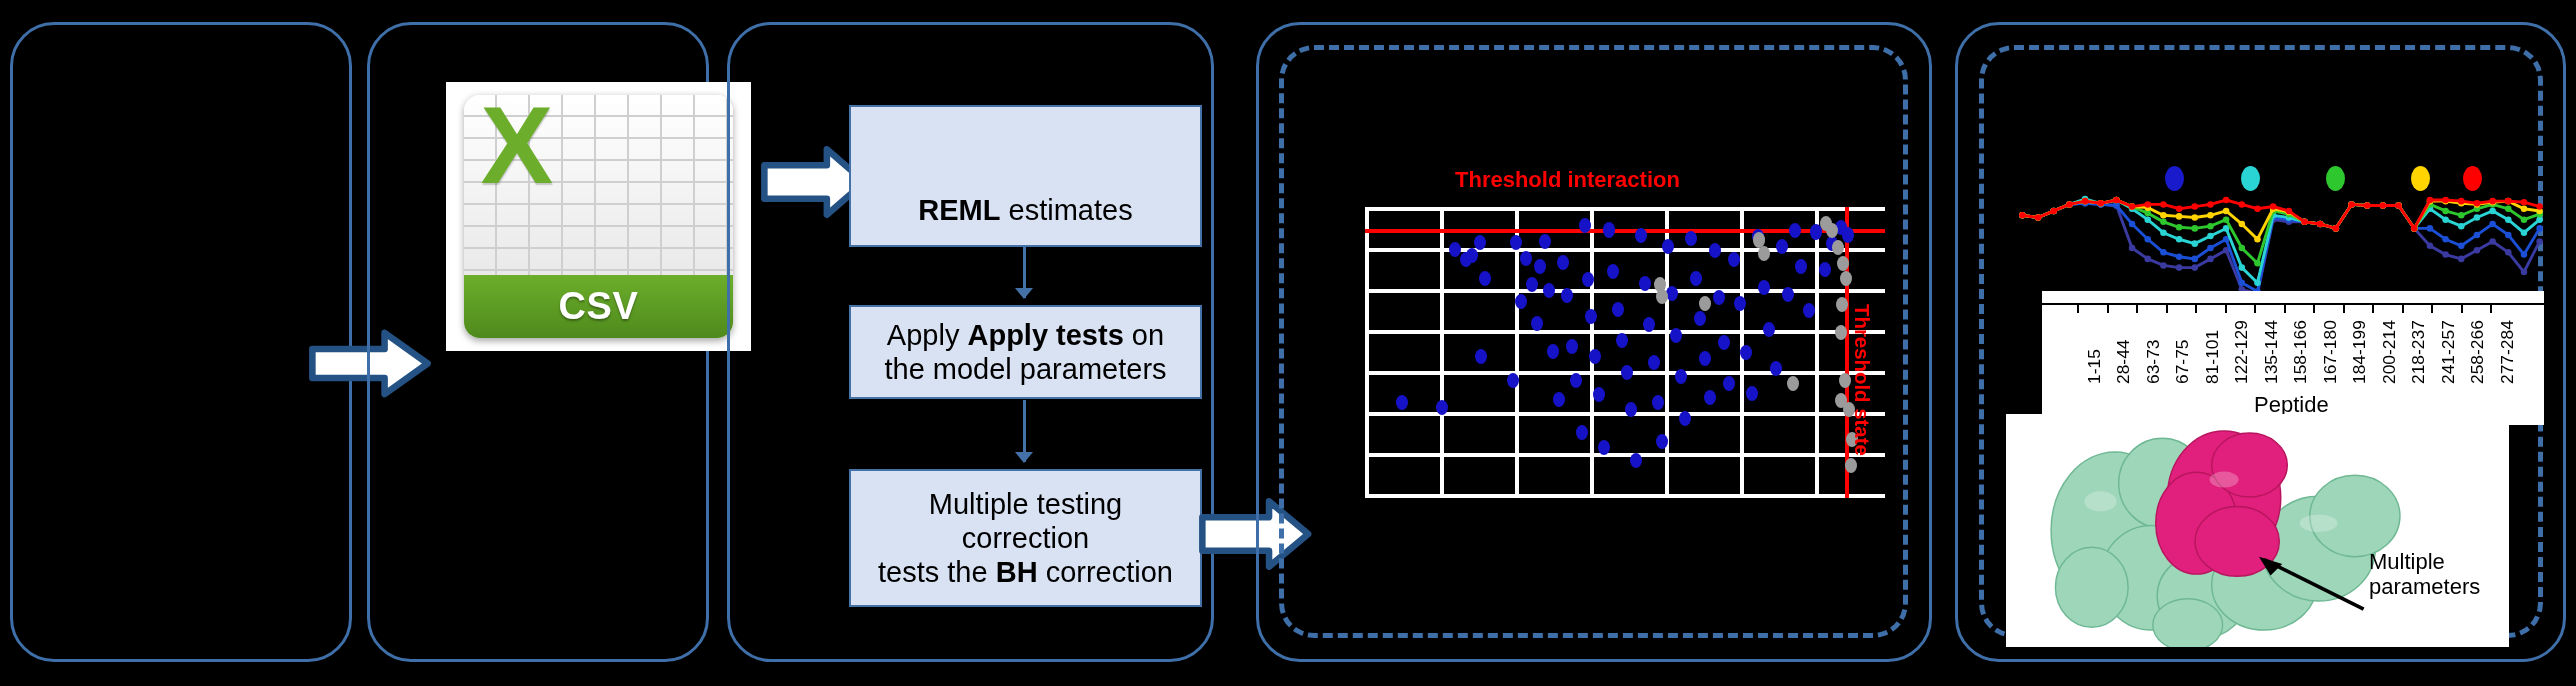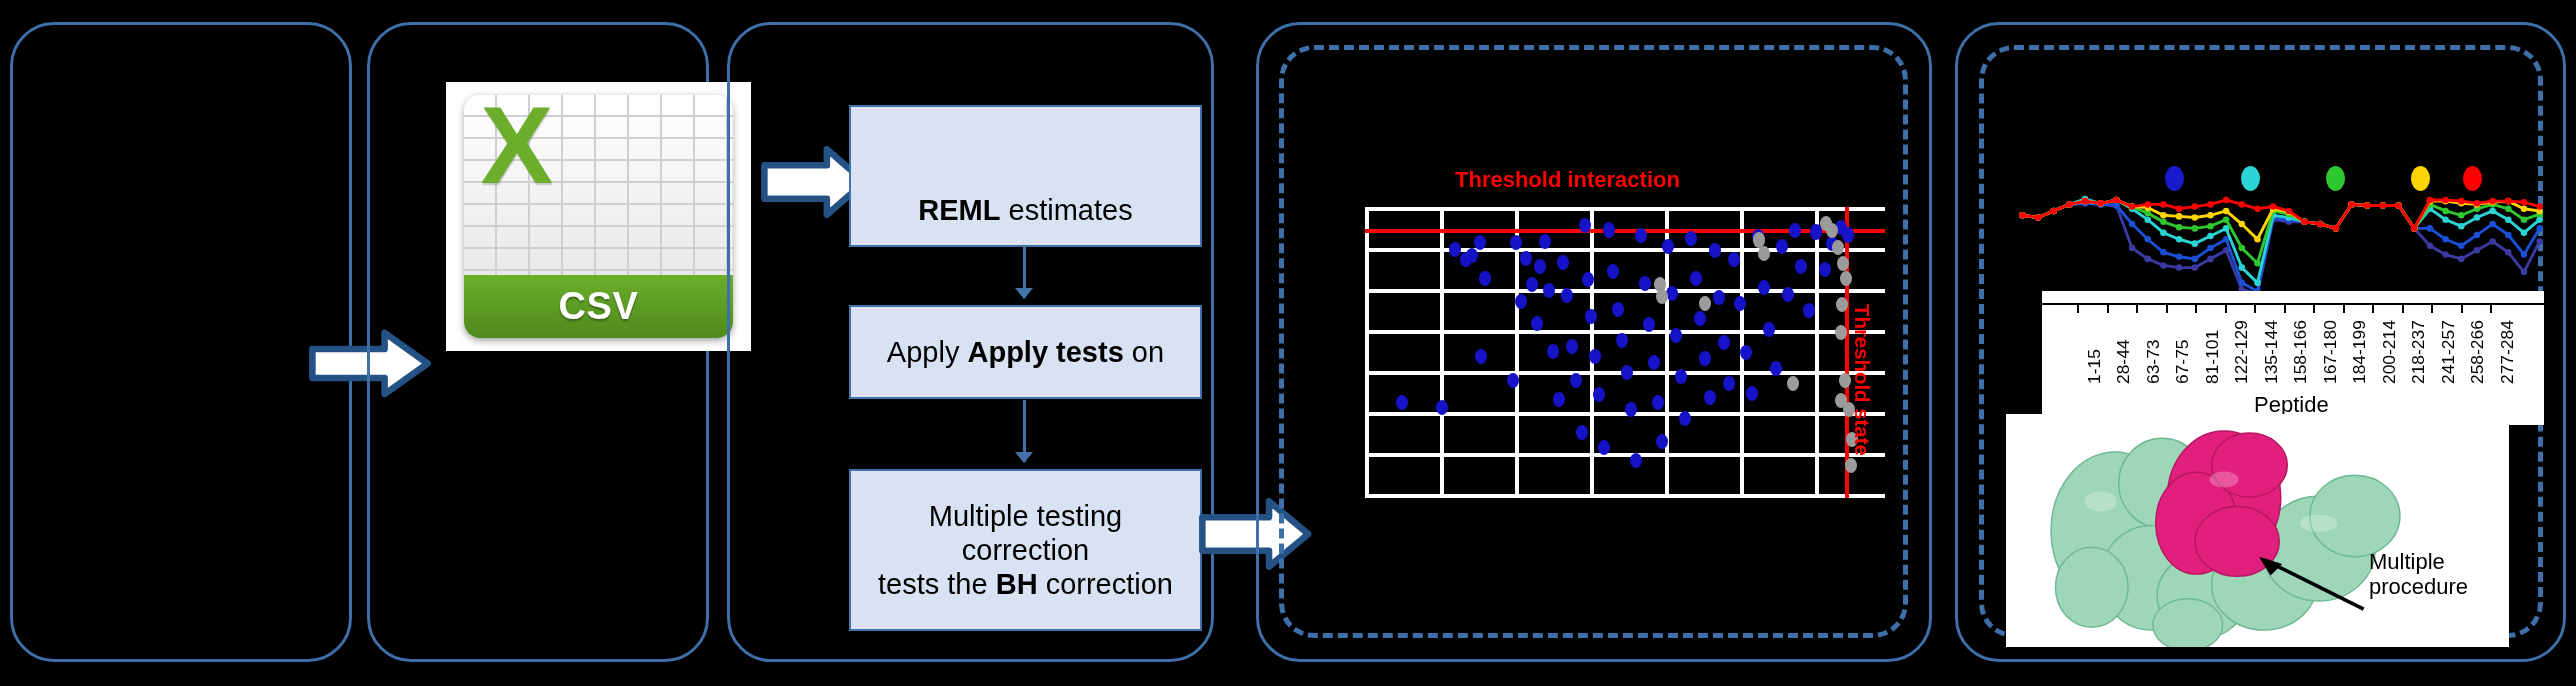--- a/index.html
+++ b/index.html
@@ -113,26 +113,27 @@
     <br>
     <b>REML</b><span> estimates</span>
   </div>
 </div>
 
 <div class="connector" style="left:1023px;top:247px;height:51px;"></div>
 
 <div class="fbox" style="left:849px;top:305px;width:353px;height:94px;">
   <div>
     <span>Apply </span><b>Apply tests</b><span> on</span><br>
+    <span>the model parameters</span>
   </div>
 </div>
 
 <div class="connector" style="left:1023px;top:400px;height:62px;"></div>
 
-<div class="fbox" style="left:849px;top:469px;width:353px;height:162px;">
+<div class="fbox" style="left:849px;top:469px;width:353px;height:138px;">
   <div>
     <span>Multiple testing</span><br>
     <span>correction</span><br>
     <span>tests the </span><b>BH</b><span> correction</span>
   </div>
 </div>
 
 <div class="arrow" style="left:1198px;top:494px;width:116px;height:80px;">
   <svg width="116" height="80" viewBox="0 0 160 110">
     <polygon points="6,32 98,32 98,10 152,55 98,100 98,78 6,78" fill="#ffffff" stroke="#255285" stroke-width="9" stroke-linejoin="round"></polygon>
@@ -531,16 +532,16 @@
     <g opacity="0.25" fill="#ffffff">
       <ellipse cx="130" cy="120" rx="22" ry="14"></ellipse>
       <ellipse cx="430" cy="150" rx="26" ry="12"></ellipse>
       <ellipse cx="300" cy="90" rx="20" ry="11"></ellipse>
     </g>
     <line x1="355" y1="200" x2="492" y2="268" stroke="#000" stroke-width="5"></line>
     <polygon points="348,196 380,206 364,222" fill="#000"></polygon>
   </svg>
   <div class="annot" style="left:363px;top:135px;">
     <div>Multiple</div>
-    <div>procedure</div>
+    <div>parameters</div>
   </div>
 </div>
 
 
 </body></html>

